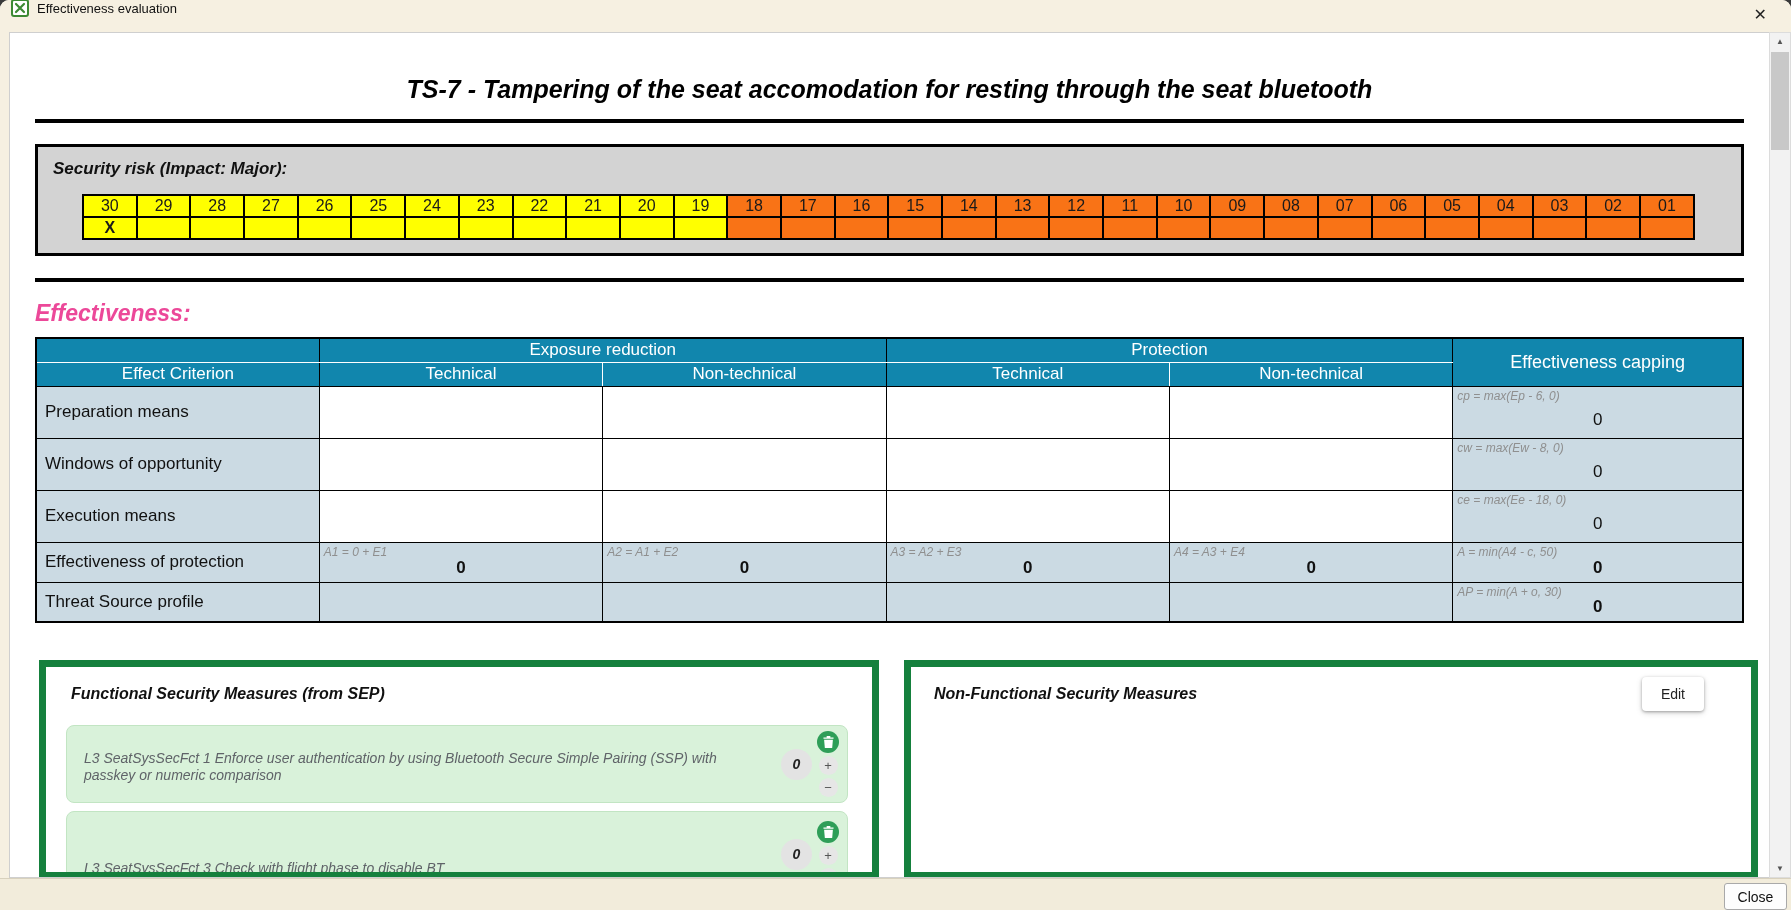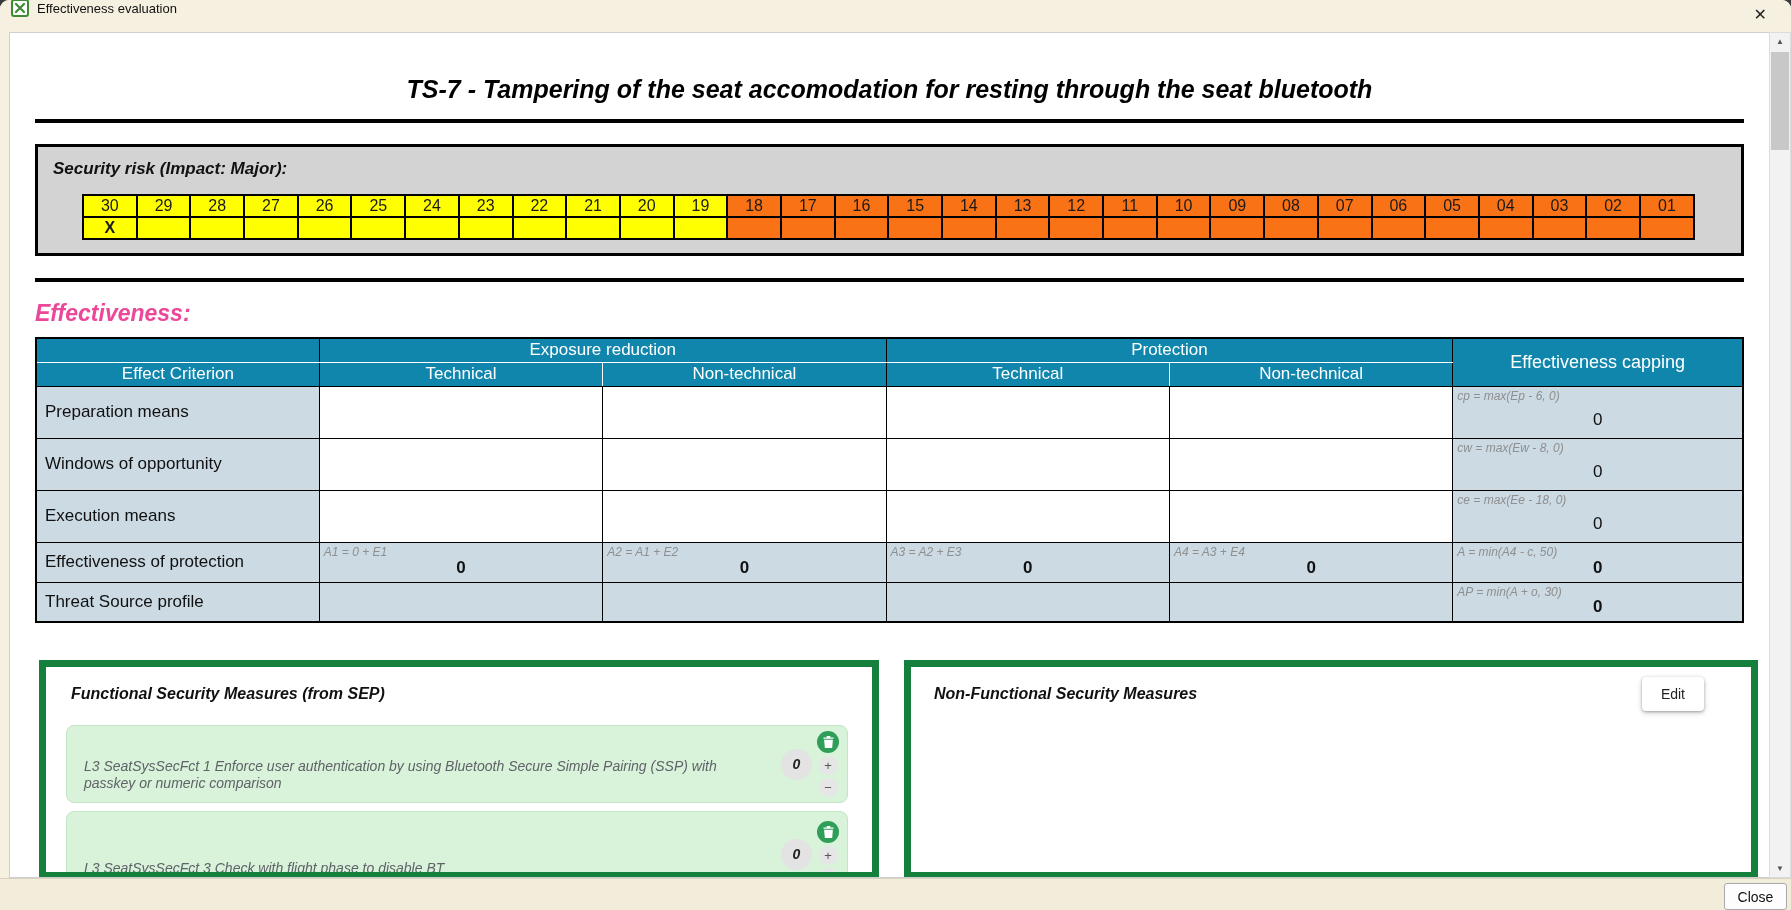--- a/index.html
+++ b/index.html
@@ -62,21 +62,21 @@
   
   .panels { display:flex; gap:25px; margin:37px 0 0 29px; height:219px; overflow:hidden; }
   .panel { background:#fff; border:7px solid #15803d; position:relative; overflow:hidden; }
   .panel.left  { width:840px; padding:16px 24px 0 20px; }
   .panel.right { width:854px; padding:16px 24px 0 18px; }
   .panel-title { font-weight:bold; font-style:italic; font-size:16px; color:#111; margin:2px 0 0 5px; }
   .measures { margin-top:22px; }
   .measure { position:relative; height:78px; background:#d9f2da; border:1px solid #c2e5c3;
              border-radius:8px; margin-bottom:8px; }
   .measure:nth-child(2) { height:86px; }
-  .measure .mtext { position:absolute; left:17px; right:120px; top:32px; font-style:italic;
+  .measure .mtext { position:absolute; left:17px; right:120px; top:24px; font-style:italic;
                     font-size:14px; color:#5f6368; line-height:17px; }
   .measure:nth-child(2) .mtext { top:48px; }
   .mcontrols { position:absolute; right:8px; top:50%; transform:translateY(-50%);
                display:flex; align-items:center; }
   .count { width:31px; height:31px; border-radius:50%; background:#e3e3e3; display:flex;
            align-items:center; justify-content:center; font-style:italic; font-weight:bold;
            font-size:14px; color:#222; margin-right:5px; }
   .btncol { display:flex; flex-direction:column; align-items:center; gap:3px; }
   .del-btn { width:22px; height:22px; border-radius:50%; background:#2e9e58; border:none;
              display:flex; align-items:center; justify-content:center; padding:0; }

